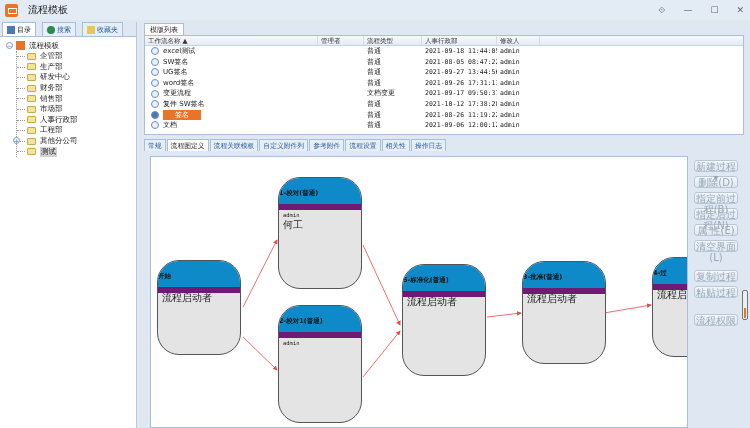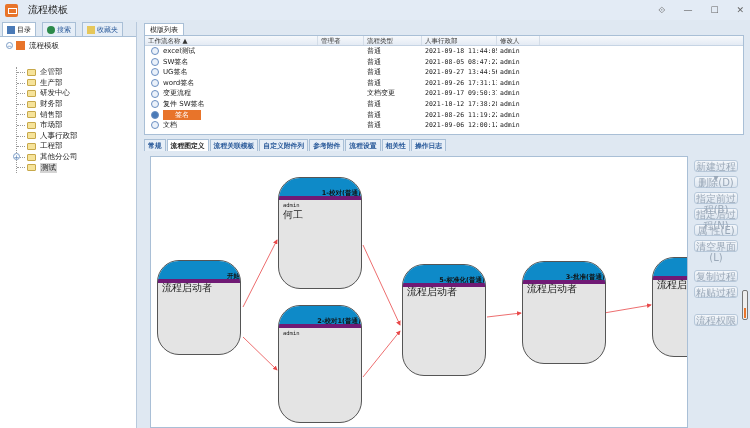--- a/index.html
+++ b/index.html
@@ -21,21 +21,21 @@
 .ti-search { background: #2c8a4a; border-radius: 50%; }
 .ti-fav { background: #e6c75a; }
 .left-tab span.lbl { color: #2a5a9a; }
 .left-tab.active span.lbl { color: #222; }
 
 .tree { padding: 3px 0 0 6px; }
 .tree-root { display: flex; align-items: center; height: 11px; }
 .tree-toggle { width: 7px; height: 7px; border: 1px solid #7a9cc6; border-radius: 50%; font-size: 6px; line-height: 5px; text-align: center; color: #3a6aa8; margin-right: 3px; background: #fff; }
 .root-icon { width: 9px; height: 9px; background: #e8742a; margin-right: 4px; }
 .tree-label { font-size: 7.5px; }
-.tree-children { margin-left: 10px; border-left: 1px dotted #999; margin-top: 16px; }
+.tree-children { margin-left: 10px; border-left: 1px dotted #999; }
 .tree-item { display: flex; align-items: center; height: 10.6px; position: relative; padding-left: 10px; }
 .tree-item::before { content: ""; position: absolute; left: 0; top: 5px; width: 8px; border-top: 1px dotted #999; }
 .folder-icon { width: 9px; height: 7px; background: #f6e39a; border: 1px solid #c7a84a; border-radius: 1px; margin-right: 4px; }
 .tree-item .tree-toggle { position: absolute; left: -4px; top: 1px; margin: 0; }
 .tree-item.selected .tree-label { background: #d4d4d4; padding: 0 1px; }
 
 .right-area { position: absolute; left: 140px; top: 22px; width: 610px; height: 406px; }
 .list-tabs { height: 13px; display: flex; align-items: flex-end; padding-left: 4px; }
 .list-tab { height: 12px; padding: 0 5px; font-size: 7px; background: #fff; border: 1px solid #a9bfd6; border-bottom: none; display: flex; align-items: center; }
 .list-box { position: absolute; left: 4px; top: 13px; width: 600px; height: 100px; background: #fff; border: 1px solid #a9bfd6; }
@@ -44,26 +44,26 @@
 .c-name { width: 173px; } .c-mgr { width: 46px; } .c-type { width: 58px; } .c-date { width: 75px; } .c-user { width: 43px; }
 .list-row { display: flex; height: 10.6px; font-size: 7px; line-height: 10.6px; }
 .list-row div { padding-left: 3px; white-space: nowrap; overflow: hidden; }
 .list-row .c-name { display: flex; align-items: center; gap: 4px; padding-left: 6px; }
 .wf-icon { width: 8px; height: 8px; border: 1px solid #6b8fc2; border-radius: 50%; background: #eaf1fa; flex-shrink: 0; }
 .list-row.sel .wf-icon { background: #4a7ab7; }
 .list-row.sel .nm { background: #e8742a; color: #fff; padding: 0 12px; }
 .list-row .c-date, .list-row .c-user { font-family: "DejaVu Sans Mono", monospace; font-size: 6.5px; }
 
 .detail-tabs { position: absolute; left: 4px; top: 117px; height: 12px; display: flex; gap: 1px; }
-.detail-tab { height: 12px; padding: 4px 3px; font-size: 6.8px; color: #2a5a9a; background: #e6eef7; border: 1px solid #a9bfd6; border-bottom: none; display: flex; align-items: center; font-weight: bold; }
+.detail-tab { height: 12px; padding: 4px 3px; font-size: 6.8px; color: #2a5a9a; background: #e6eef7; border: 1px solid #a9bfd6; border-bottom: none; display: flex; align-items: center; }
 .detail-tab.active { background: #fff; color: #222; }
 
 .canvas { position: absolute; left: 10px; top: 134px; width: 538px; height: 272px; background: #fff; border: 1px solid #a9bfd6; overflow: hidden; }
 .node { position: absolute; background: #e4e4e4; border: 1px solid #555; border-radius: 22px; overflow: hidden; }
-.node-head { height: 22px; background: #0e8ac8; color: #111; font-size: 6.5px; font-weight: bold; text-align: right; line-height: 30px; border-bottom: 4px solid #701a75; }
+.node-head { height: 32px; background: #0e8ac8; color: #111; font-size: 6.5px; font-weight: bold; text-align: left; line-height: 30px; border-bottom: 6px solid #701a75; }
 .node-line { font-size: 10px; padding-left: 4px; line-height: 10px; }
 .node-line.mono { font-family: "DejaVu Sans Mono", monospace; font-size: 5.5px; }
 .arrows { position: absolute; left: 0; top: 0; }
 
 .btn-panel { position: absolute; left: 551px; top: 134px; width: 50px; height: 272px; }
 .side-btn { display: block; width: 44px; height: 12px; margin: 0 0 4px 3px; font-size: 10px; color: #9aa8b8; background: linear-gradient(#f4f7fb, #dde6f0); border: 1px solid #b7c8da; border-radius: 3px; text-align: center; line-height: 11px; }
 .gap { height: 14px; }
 .gap2 { height: 12px; }
 
 .vscroll { position: absolute; left: 742px; top: 290px; width: 6px; height: 30px; border: 1px solid #777; border-radius: 2px; background: #eee; }

